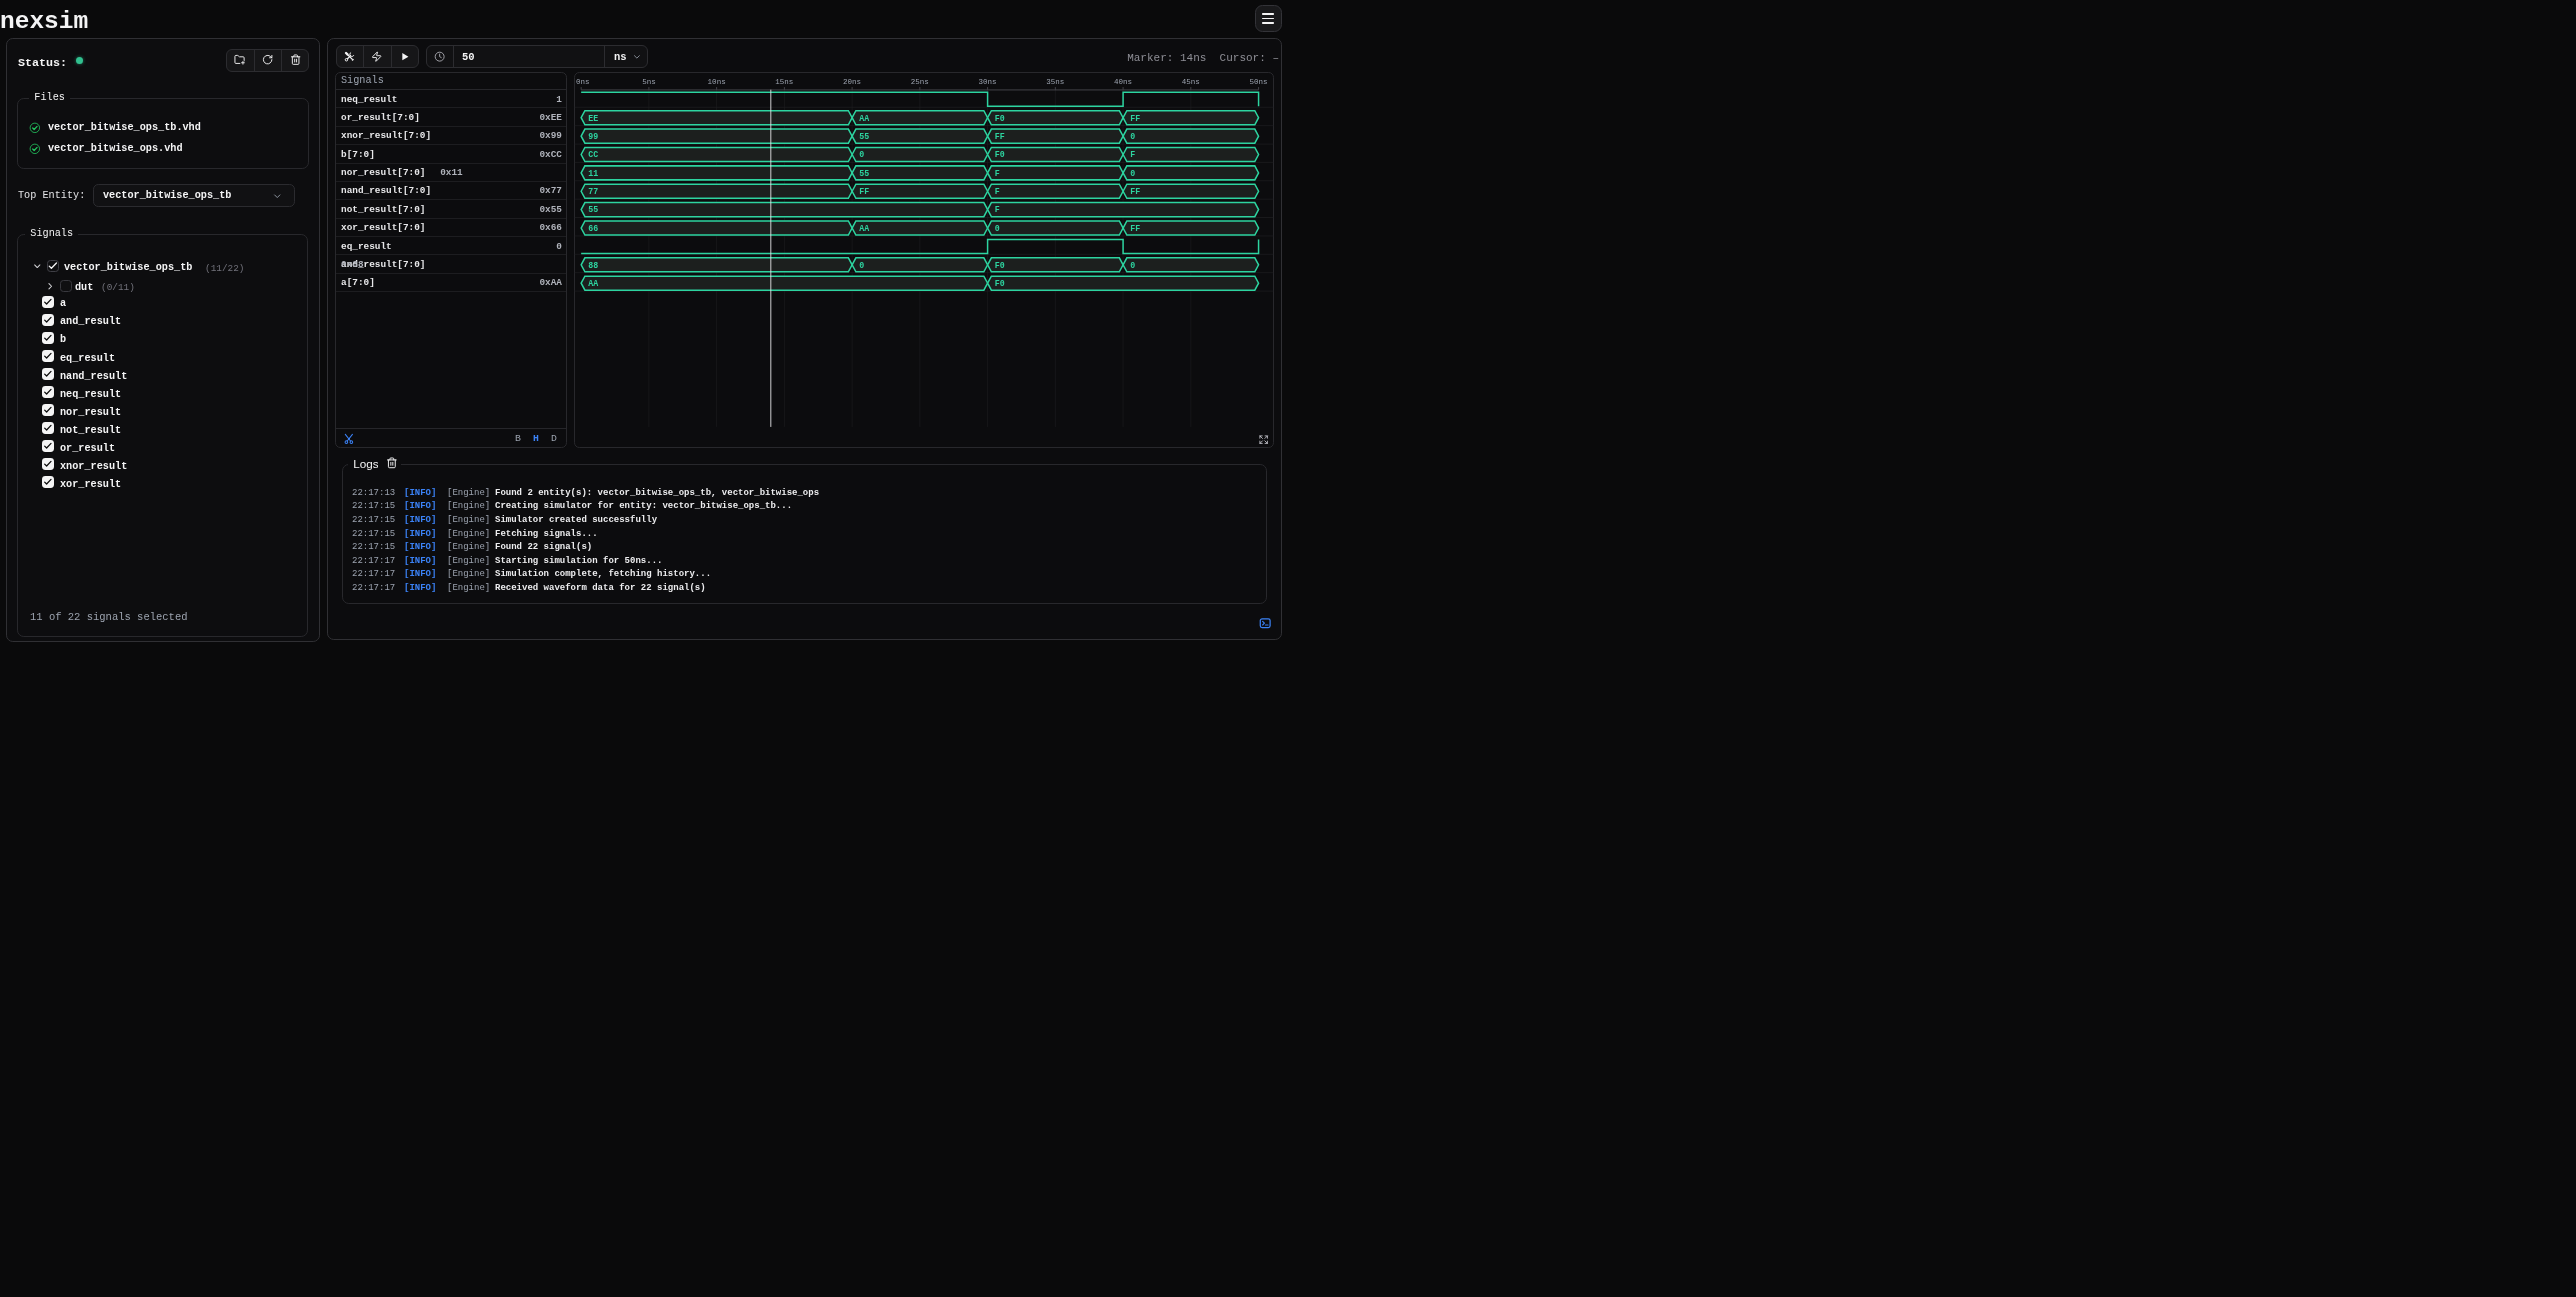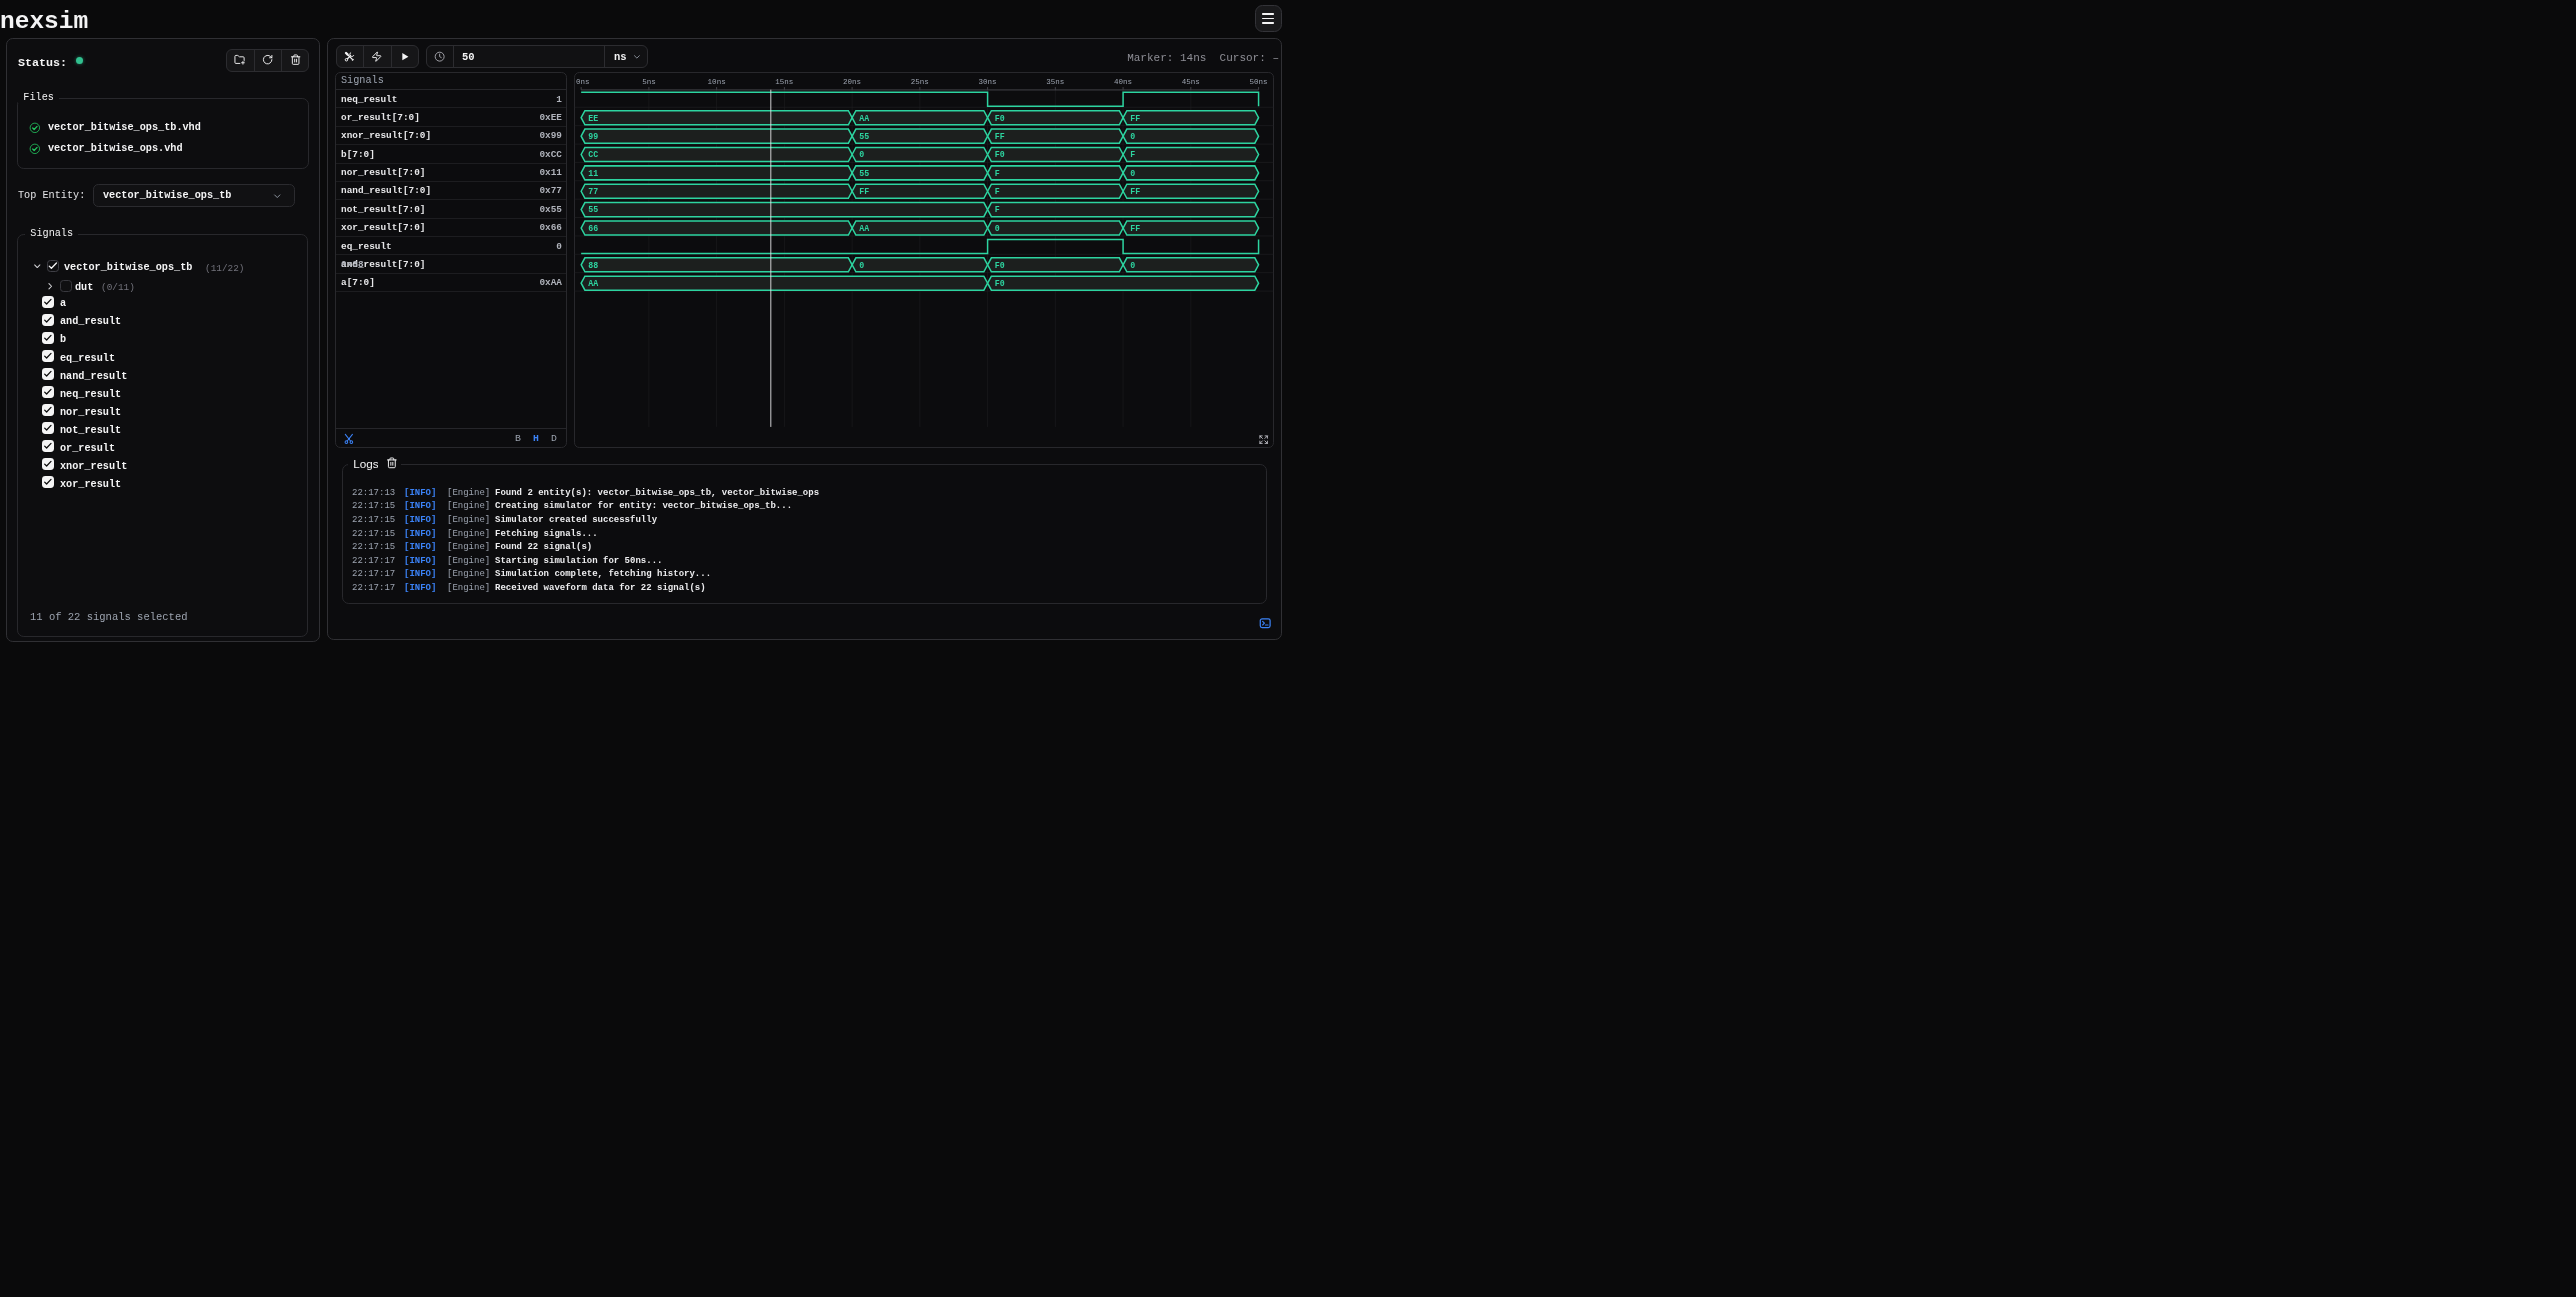--- a/index.html
+++ b/index.html
@@ -24,21 +24,21 @@
   </svg>
 <svg style="position:absolute;left:262px;top:54px" width="11.3" height="11.3" viewBox="0 0 24 24" fill="none">
     <path d="M21 12a9 9 0 1 1-2.64-6.36L21 8" stroke="#f4f4f5" stroke-width="2" stroke-linecap="round" stroke-linejoin="round"></path>
     <path d="M21 3v5h-5" stroke="#f4f4f5" stroke-width="2" stroke-linecap="round" stroke-linejoin="round"></path>
   </svg>
 <svg style="position:absolute;left:290px;top:54px" width="11.3" height="11.3" viewBox="0 0 24 24" fill="none">
     <path d="M3 6h18M19 6v14a2 2 0 0 1-2 2H7a2 2 0 0 1-2-2V6m3 0V4a2 2 0 0 1 2-2h4a2 2 0 0 1 2 2v2" stroke="#f4f4f5" stroke-width="2" stroke-linecap="round" stroke-linejoin="round"></path>
     <path d="M10 11v6M14 11v6" stroke="#f4f4f5" stroke-width="2" stroke-linecap="round"></path>
   </svg>
 <div class="fs" style="left:16.6px;top:98px;width:292px;height:71px"></div>
-<div class="legend" style="left:18px;top:92px;font:400 10.2px 'Liberation Mono',monospace;color:#f4f4f5">Files</div>
+<div class="legend" style="left:29px;top:92px;font:400 10.2px 'Liberation Mono',monospace;color:#f4f4f5">Files</div>
 <svg style="position:absolute;left:29px;top:122px" width="11.7" height="11.7" viewBox="0 0 24 24" fill="none">
     <circle cx="12" cy="12" r="9.7" stroke="#22c55e" stroke-width="1.7" fill="none"></circle>
     <path d="M7.6 12.4l3 3L16.6 9" stroke="#22c55e" stroke-width="2.7" stroke-linecap="round" stroke-linejoin="round"></path>
   </svg>
 <div style="position:absolute;left:48px;top:122px;font:700 10.2px 'Liberation Mono',monospace;color:#f4f4f5;letter-spacing:0;white-space:pre">vector_bitwise_ops_tb.vhd</div>
 <svg style="position:absolute;left:29px;top:143px" width="11.7" height="11.7" viewBox="0 0 24 24" fill="none">
     <circle cx="12" cy="12" r="9.7" stroke="#22c55e" stroke-width="1.7" fill="none"></circle>
     <path d="M7.6 12.4l3 3L16.6 9" stroke="#22c55e" stroke-width="2.7" stroke-linecap="round" stroke-linejoin="round"></path>
   </svg>
 <div style="position:absolute;left:48px;top:143px;font:700 10.2px 'Liberation Mono',monospace;color:#f4f4f5;letter-spacing:0;white-space:pre">vector_bitwise_ops.vhd</div>
@@ -161,21 +161,21 @@
 <div style="position:absolute;left:341px;top:112px;font:700 9.4px 'Liberation Mono',monospace;color:#e8e8ea;letter-spacing:0;white-space:pre">or_result[7:0]</div>
 <div style="position:absolute;left:341px;top:112px;width:221px;text-align:right;font:700 9.4px 'Liberation Mono',monospace;color:#b0b3bb">0xEE</div>
 <div style="position:absolute;left:336px;top:126px;width:230px;height:0.8px;background:#1d1d20"></div>
 <div style="position:absolute;left:341px;top:130px;font:700 9.4px 'Liberation Mono',monospace;color:#e8e8ea;letter-spacing:0;white-space:pre">xnor_result[7:0]</div>
 <div style="position:absolute;left:341px;top:130px;width:221px;text-align:right;font:700 9.4px 'Liberation Mono',monospace;color:#b0b3bb">0x99</div>
 <div style="position:absolute;left:336px;top:144px;width:230px;height:0.8px;background:#1d1d20"></div>
 <div style="position:absolute;left:341px;top:149px;font:700 9.4px 'Liberation Mono',monospace;color:#e8e8ea;letter-spacing:0;white-space:pre">b[7:0]</div>
 <div style="position:absolute;left:341px;top:149px;width:221px;text-align:right;font:700 9.4px 'Liberation Mono',monospace;color:#b0b3bb">0xCC</div>
 <div style="position:absolute;left:336px;top:163px;width:230px;height:0.8px;background:#1d1d20"></div>
 <div style="position:absolute;left:341px;top:167px;font:700 9.4px 'Liberation Mono',monospace;color:#e8e8ea;letter-spacing:0;white-space:pre">nor_result[7:0]</div>
-<div style="position:absolute;left:341px;top:167px;width:221px;text-align:right;font:700 9.4px 'Liberation Mono',monospace;color:#b0b3bb">0x11</div>
+<div style="position:absolute;left:341px;top:167px;width:221px;text-align:center;font:700 9.4px 'Liberation Mono',monospace;color:#b0b3bb">0x11</div>
 <div style="position:absolute;left:336px;top:181px;width:230px;height:0.8px;background:#1d1d20"></div>
 <div style="position:absolute;left:341px;top:185px;font:700 9.4px 'Liberation Mono',monospace;color:#e8e8ea;letter-spacing:0;white-space:pre">nand_result[7:0]</div>
 <div style="position:absolute;left:341px;top:185px;width:221px;text-align:right;font:700 9.4px 'Liberation Mono',monospace;color:#b0b3bb">0x77</div>
 <div style="position:absolute;left:336px;top:199px;width:230px;height:0.8px;background:#1d1d20"></div>
 <div style="position:absolute;left:341px;top:204px;font:700 9.4px 'Liberation Mono',monospace;color:#e8e8ea;letter-spacing:0;white-space:pre">not_result[7:0]</div>
 <div style="position:absolute;left:341px;top:204px;width:221px;text-align:right;font:700 9.4px 'Liberation Mono',monospace;color:#b0b3bb">0x55</div>
 <div style="position:absolute;left:336px;top:218px;width:230px;height:0.8px;background:#1d1d20"></div>
 <div style="position:absolute;left:341px;top:222px;font:700 9.4px 'Liberation Mono',monospace;color:#e8e8ea;letter-spacing:0;white-space:pre">xor_result[7:0]</div>
 <div style="position:absolute;left:341px;top:222px;width:221px;text-align:right;font:700 9.4px 'Liberation Mono',monospace;color:#b0b3bb">0x66</div>
 <div style="position:absolute;left:336px;top:236px;width:230px;height:0.8px;background:#1d1d20"></div>

